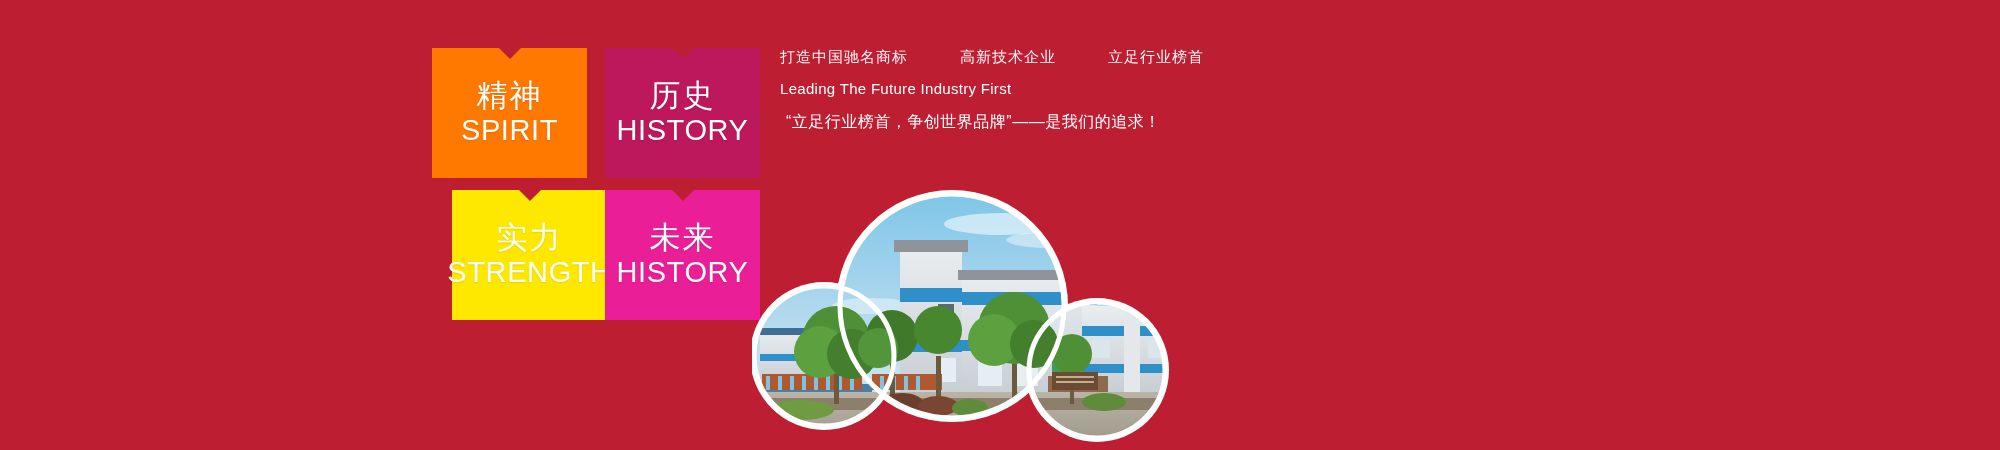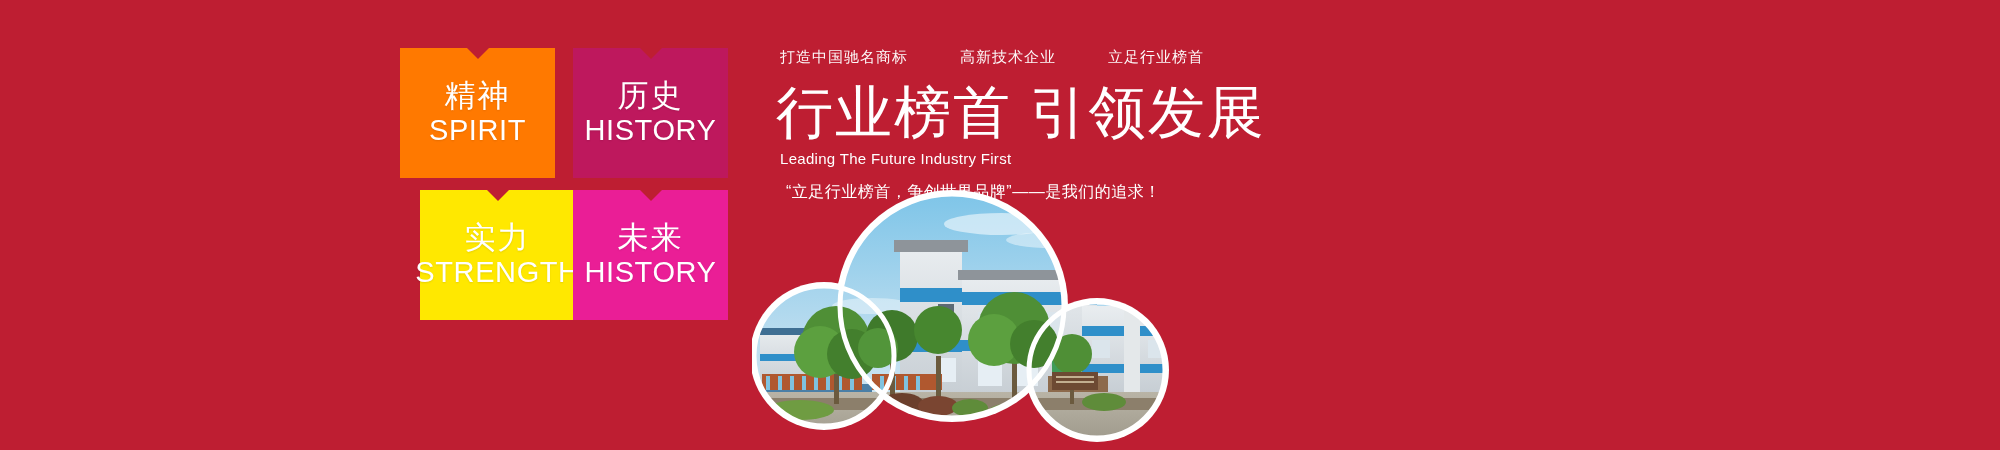--- a/index.html
+++ b/index.html
@@ -4,21 +4,21 @@
 <style>
   html,body{margin:0;padding:0;}
   body{
     width:2000px;height:450px;overflow:hidden;
     font-family:"Liberation Sans","DejaVu Sans",sans-serif;
     background:#be1e32;
   }
   #stage{position:relative;width:2000px;height:450px;background:#be1e32;overflow:hidden;}
 
   
-  #tile-grid{position:absolute;left:400px;top:48px;width:320px;height:272px;text-decoration:underline;}
+  #tile-grid{position:absolute;left:432px;top:48px;width:320px;height:272px;text-decoration:underline;}
   .tile{
     position:absolute;width:155px;height:130px;
     display:flex;flex-direction:column;align-items:center;justify-content:center;
     color:#fff;overflow:visible;
   }
   .tile .notch{
     position:absolute;top:0;left:50%;transform:translateX(-50%);
     width:0;height:0;
     border-left:11px solid transparent;
     border-right:11px solid transparent;
@@ -97,21 +97,20 @@
   </div>
 
   <div id="copy">
 
     <div id="eyebrow-row">
       <div class="eyebrow">打造中国驰名商标</div>
       <div class="eyebrow">高新技术企业</div>
       <div class="eyebrow">立足行业榜首</div>
     </div>
 
-    <div id="headline">行业榜首 引领发展</div>
     <div id="subhead">Leading The Future Industry First</div>
     <div id="quote">“立足行业榜首，争创世界品牌”——是我们的追求！</div>
 
   </div>
 
   <div id="photo-cloud">
     <svg viewBox="0 0 420 262" xmlns="http://www.w3.org/2000/svg">
       <defs>
         <clipPath id="cloudClip">
           <circle cx="72" cy="168" r="70"></circle>

